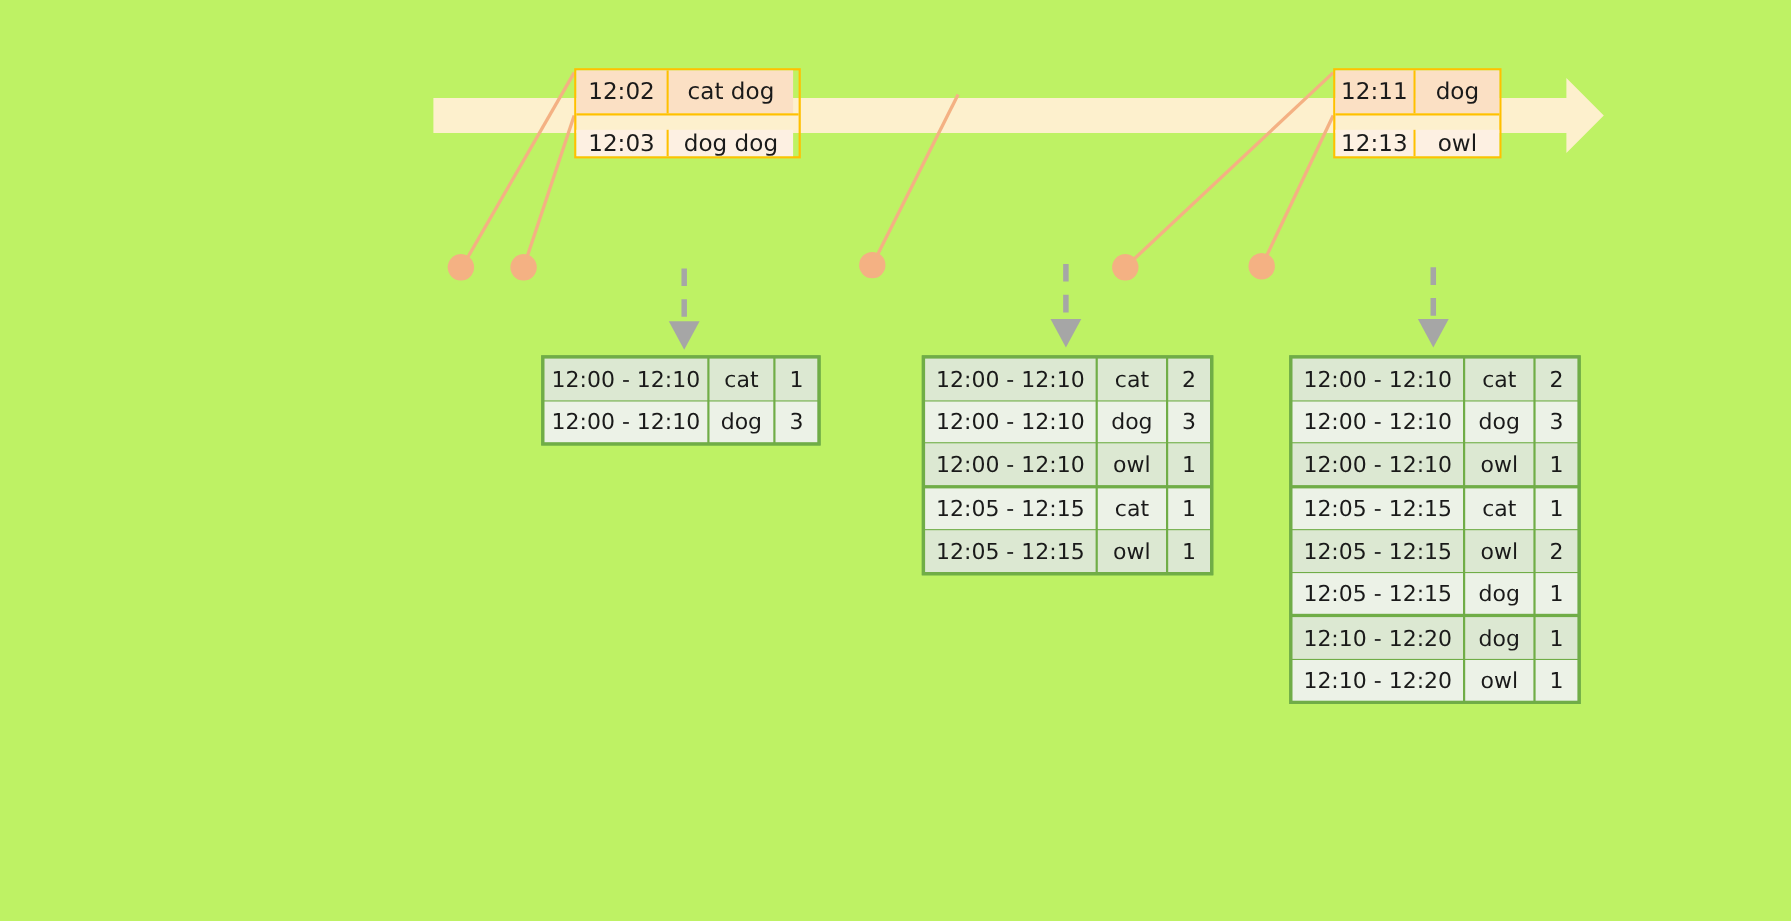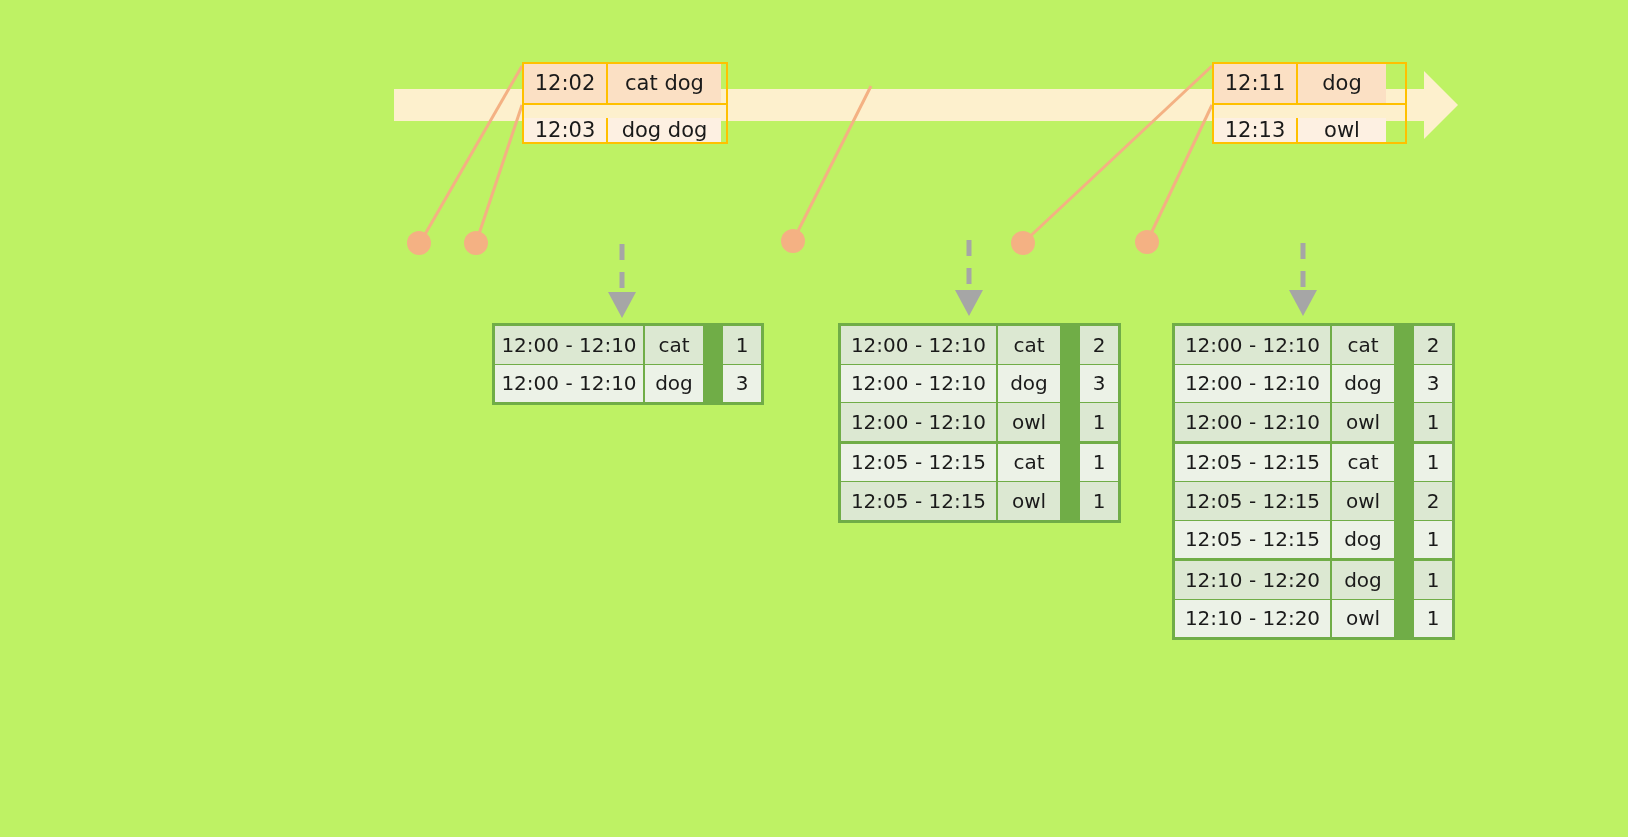--- a/index.html
+++ b/index.html
@@ -87,21 +87,21 @@
     align-items: center;
     justify-content: center;
     color: #1a1a1a;
     font-size: 20px;
     line-height: 1;
     white-space: nowrap;
   }
   .rt-row.shade-dark .rt-cell { background: #DCE8D2; }
   .rt-row.shade-light .rt-cell { background: #ECF2E7; }
   .rt-win   { width: 148px; margin-right: 2px; }
-  .rt-word  { width: 58px;  margin-right: 20px; }
+  .rt-word  { width: 58px;  margin-right: 2px; }
   .rt-count { width: 38px; }
 
   .tbl-mid .rt-win  { width: 155px; }
   .tbl-mid .rt-word { width: 62px; }
   .tbl-mid .rt-count{ width: 38px; }
 
   .tbl-right .rt-win  { width: 155px; }
   .tbl-right .rt-word { width: 62px; }
   .tbl-right .rt-count{ width: 38px; }
 </style>
@@ -153,21 +153,21 @@
       <div class="ev-cell ev-time">12:02</div>
       <div class="ev-cell ev-words">cat dog</div>
     </div>
     <div class="event-row shade-light">
       <div class="ev-cell ev-time">12:03</div>
       <div class="ev-cell ev-words">dog dog</div>
     </div>
   </div>
 
 
-  <div class="event-group" style="left:1212px; top:62px; width:195px;">
+  <div class="event-group" style="left:1212px; top:62px; width:153px;">
     <div class="event-row shade-dark">
       <div class="ev-cell ev-time">12:11</div>
       <div class="ev-cell ev-words" style="width:88px;">dog</div>
     </div>
     <div class="event-row shade-light">
       <div class="ev-cell ev-time">12:13</div>
       <div class="ev-cell ev-words" style="width:88px;">owl</div>
     </div>
   </div>
 

